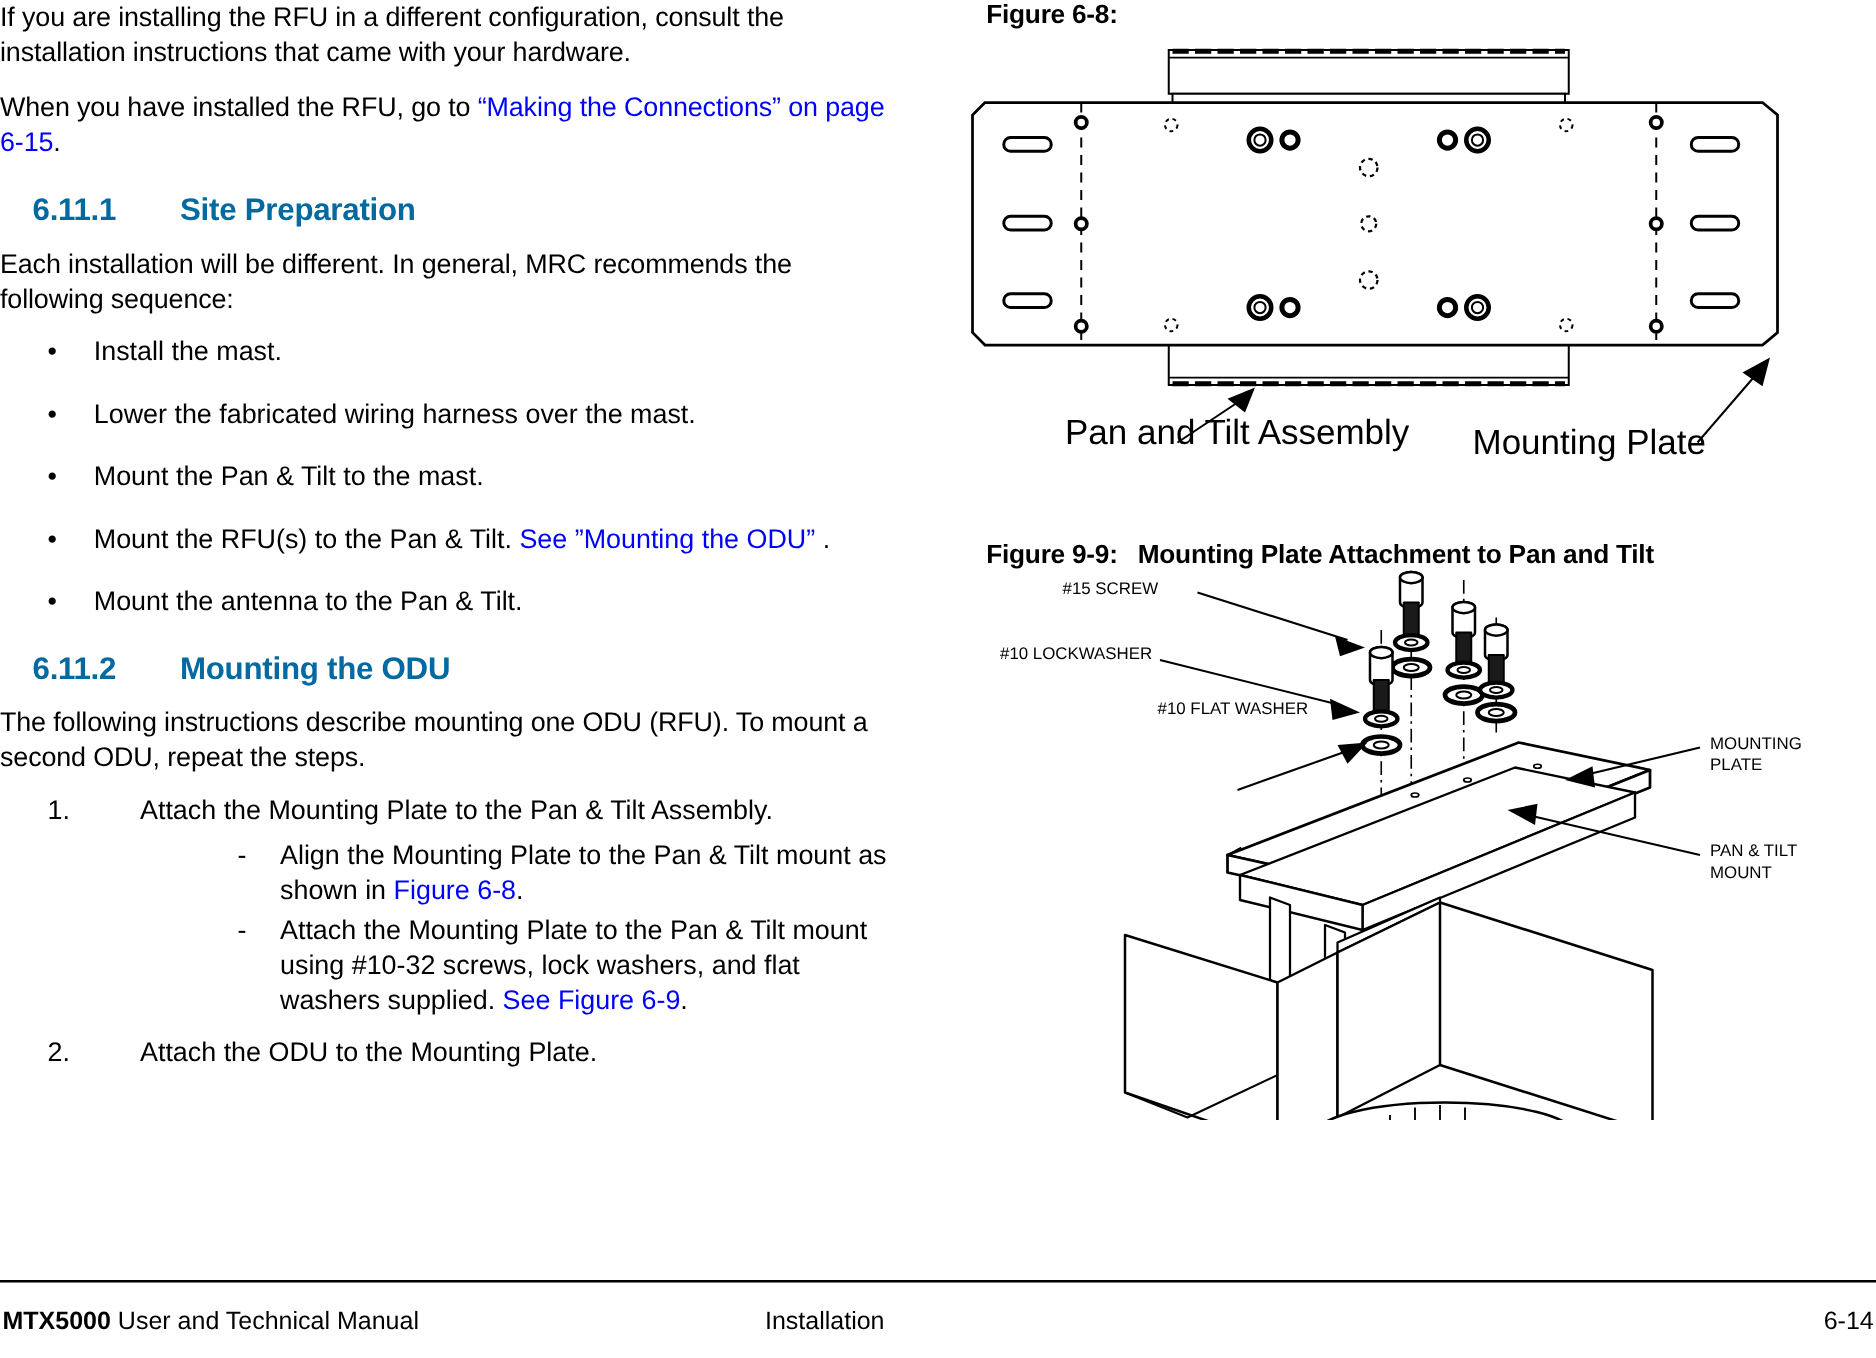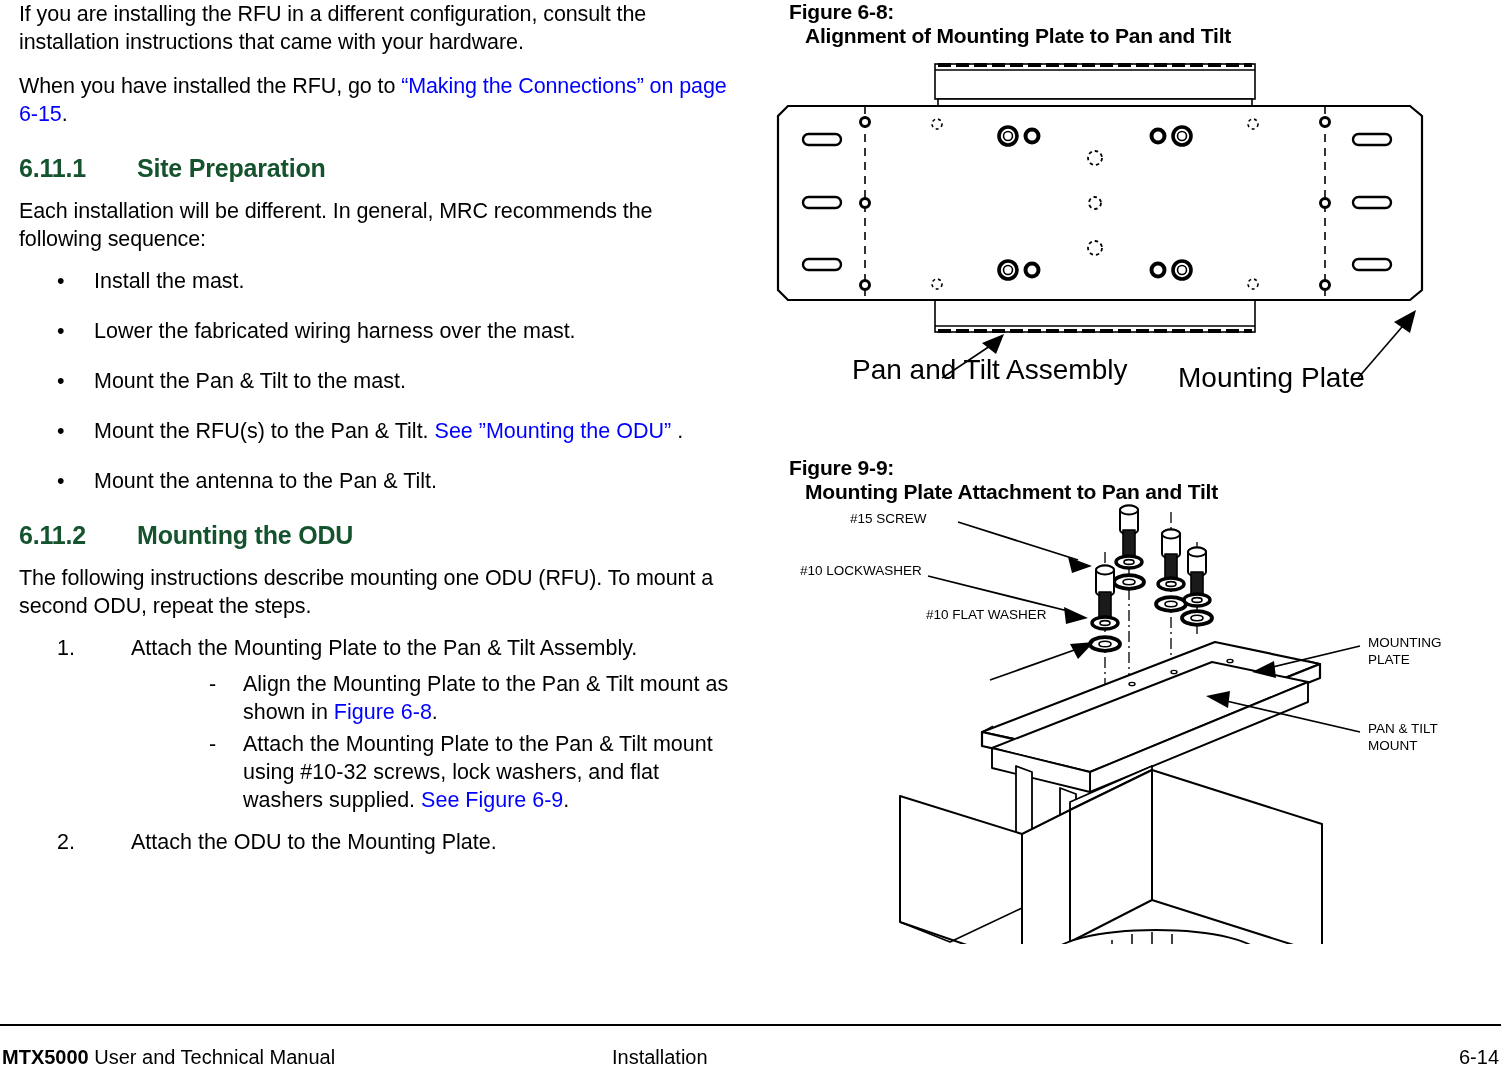--- a/index.html
+++ b/index.html
@@ -24,21 +24,20 @@
     width: 1501px;
     height: 1086px;
   }
 
   
   .col-left {
     position: absolute;
     left: 0px;
     top: 0px;
     width: 712px;
-    margin-left: 19px;
   }
   .col-right {
     position: absolute;
     left: 760px;
     top: 0px;
     width: 741px;
   }
 
   
   p.body {
@@ -52,23 +51,24 @@
   a.xref, span.xref {
     color: #0000ff;
     text-decoration: none;
   }
 
   
   h2.sect {
     margin: 26px 0 14px 0;
     font-size: 25px;
     font-weight: bold;
-    color: #14532d;
+    color: #0369a1;
     letter-spacing: -0.2px;
     display: flex;
+    padding-left: 26px;
   }
   h2.sect .num {
     display: inline-block;
     width: 118px;
     flex: 0 0 118px;
   }
 
   
   ul.bullets {
     list-style: none;
@@ -126,21 +126,20 @@
     top: 0;
   }
 
   
   .fig-caption {
     font-size: 21px;
     font-weight: bold;
     letter-spacing: -0.2px;
     display: flex;
     white-space: pre;
-    flex-direction: column;
   }
   .fig-caption .fig-num { flex: 0 0 auto; }
   .fig-caption .fig-title { margin-left: 16px; }
 
   
   .figure-block { position: relative; }
 
   .fig-label {
     position: absolute;
     font-size: 28px;
@@ -259,21 +258,20 @@
         <span>Attach the ODU to the Mounting Plate.</span>
       </li>
     </ol>
 
   </div>
 
   <div class="col-right">
 
     <div class="fig-caption" style="margin-top:0px; margin-left:29px;">
       <span class="fig-num">Figure 6-8:</span>
-      <span class="fig-title">Alignment of Mounting Plate to Pan and Tilt</span>
     </div>
 
     <div class="figure-block" style="height:350px;">
 
       <svg width="741" height="350" viewBox="0 0 741 350">
         <g fill="none" stroke="#000000" stroke-width="2">
 
           <rect x="175" y="16" width="320" height="35" fill="#ffffff" stroke="#000000" stroke-width="1.6"></rect>
           <line x1="175" y1="22" x2="495" y2="22" stroke-width="1.4"></line>
           <rect x="178" y="51" width="314" height="195" fill="#ffffff" stroke="#000000" stroke-width="1.6"></rect>

